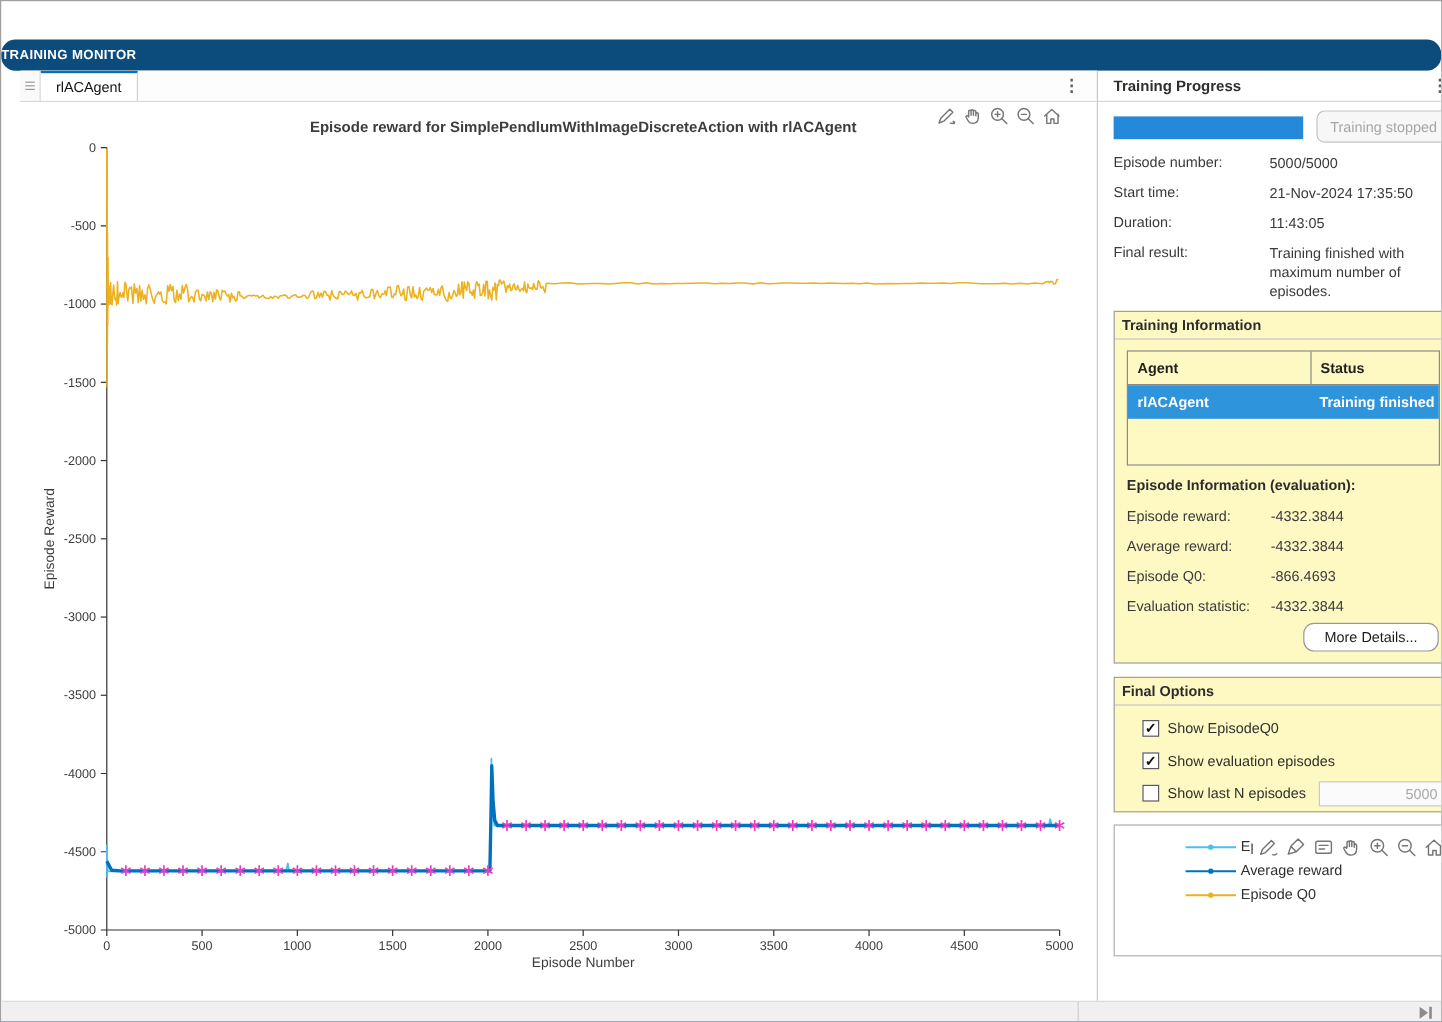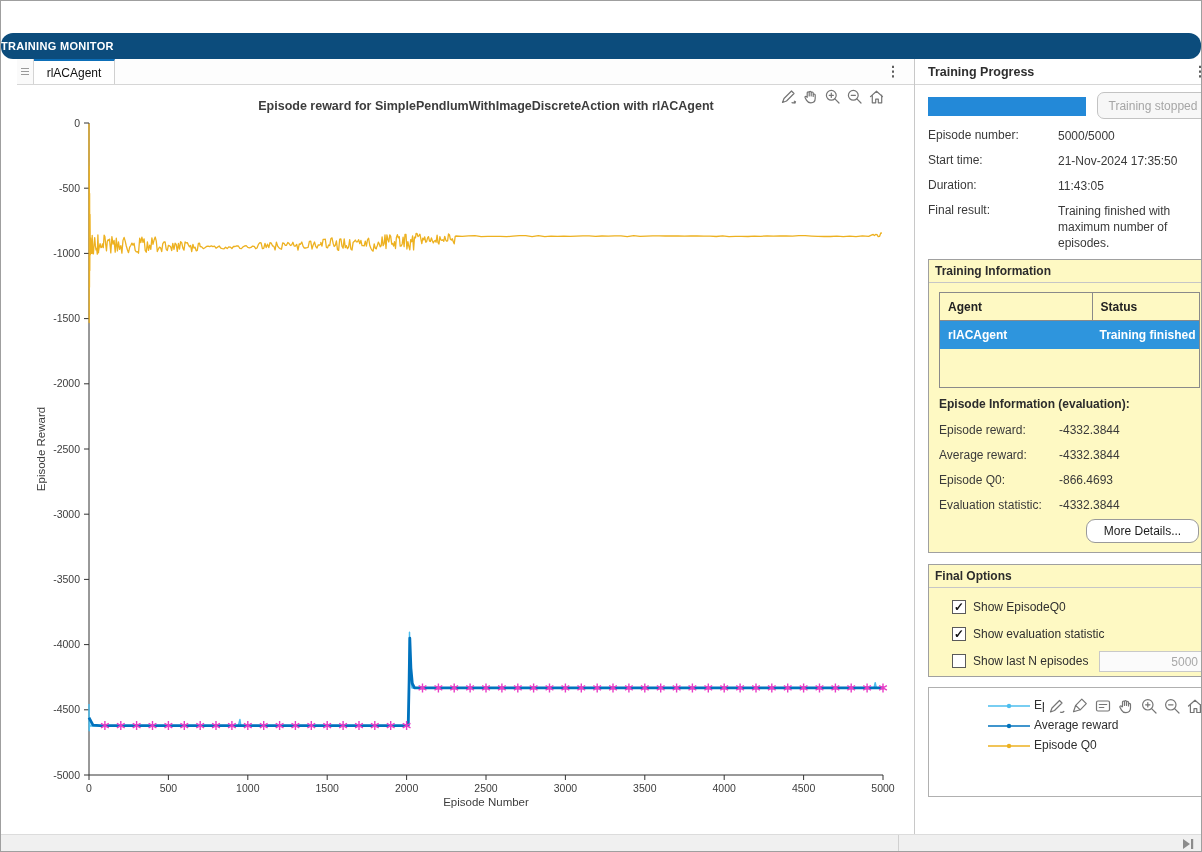--- a/index.html
+++ b/index.html
@@ -257,21 +257,21 @@
       <div class="group-box" style="top:505px;height:113px;">
         <div class="gb-header">
           <span>Final Options</span>
         </div>
         <div class="cb-row" style="top:32px">
           <span class="cb checked"></span>
           <span class="cb-label">Show EpisodeQ0</span>
         </div>
         <div class="cb-row" style="top:59px">
           <span class="cb checked"></span>
-          <span class="cb-label">Show evaluation statistic</span>
+          <span class="cb-label">Show evaluation episodes</span>
         </div>
         <div class="cb-row" style="top:86px">
           <span class="cb"></span>
           <span class="cb-label">Show last N episodes</span>
         </div>
         <input class="lastn-input" style="top: 86px;" disabled="" value="5000">
       </div>
 
       <div class="legend-box" style="top:628px">
         <div class="legend-row" style="top:9px;height:18px">

